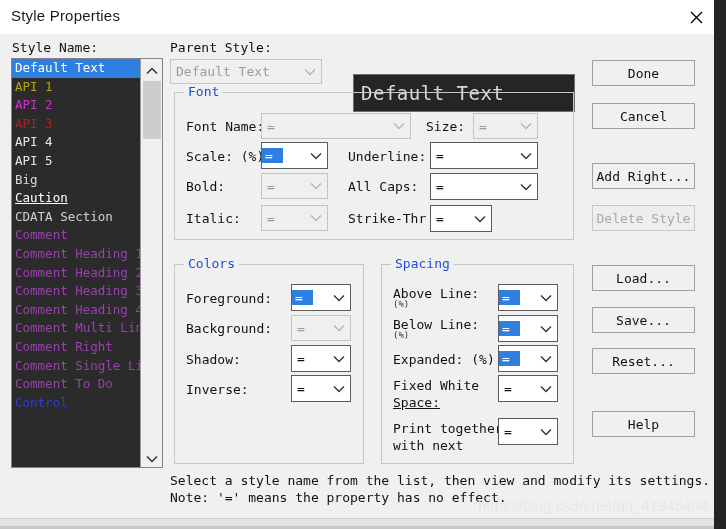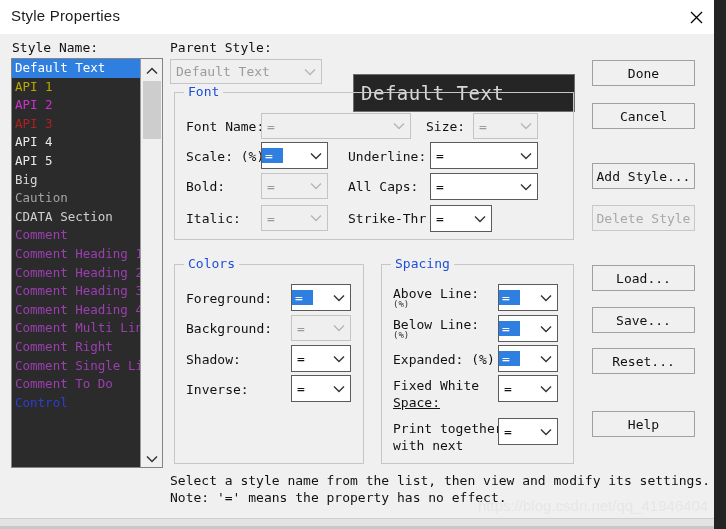--- a/index.html
+++ b/index.html
@@ -168,21 +168,21 @@
 
   <div id="style-list-box">
     <div id="style-list-inner">
         <div class="style-item sel" style="color: rgb(255, 255, 255);">Default Text</div>
         <div class="style-item" style="color: rgb(184, 168, 0);">API 1</div>
         <div class="style-item" style="color: rgb(208, 47, 208);">API 2</div>
         <div class="style-item" style="color: rgb(176, 32, 32);">API 3</div>
         <div class="style-item" style="color: rgb(232, 232, 232);">API 4</div>
         <div class="style-item" style="color: rgb(232, 232, 232);">API 5</div>
         <div class="style-item" style="color: rgb(216, 216, 216);">Big</div>
-        <div class="style-item" style="color: #a3a3a3;">Caution</div>
+        <div class="style-item" style="color: #ffffff; text-decoration: underline;">Caution</div>
         <div class="style-item" style="color: rgb(207, 207, 207);">CDATA Section</div>
         <div class="style-item" style="color: rgb(155, 63, 176);">Comment</div>
         <div class="style-item" style="color: rgb(155, 63, 176);">Comment Heading 1</div>
         <div class="style-item" style="color: rgb(155, 63, 176);">Comment Heading 2</div>
         <div class="style-item" style="color: rgb(155, 63, 176);">Comment Heading 3</div>
         <div class="style-item" style="color: rgb(155, 63, 176);">Comment Heading 4</div>
         <div class="style-item" style="color: rgb(155, 63, 176);">Comment Multi Line</div>
         <div class="style-item" style="color: rgb(155, 63, 176);">Comment Right</div>
         <div class="style-item" style="color: rgb(155, 63, 176);">Comment Single Line</div>
         <div class="style-item" style="color: rgb(155, 63, 176);">Comment To Do</div>
@@ -407,21 +407,21 @@
     <span class="cval">=</span>
     <span class="carrow">
       <svg width="12" height="8" viewBox="0 0 12 8">
           <path d="M1 1.5 L6 6.5 L11 1.5" stroke="#333" stroke-width="1.4" fill="none"></path>
         </svg>
     </span>
   </div>
 
   <div class="btn" style="top:26px;">Done</div>
   <div class="btn" style="top:69px;">Cancel</div>
-  <div class="btn" style="top:129px;">Add Style...</div>
+  <div class="btn" style="top:129px;">Add Right...</div>
   <div class="btn disabled" style="top:171px;">Delete Style</div>
   <div class="btn" style="top:231px;">Load...</div>
   <div class="btn" style="top:273px;">Save...</div>
   <div class="btn" style="top:314px;">Reset...</div>
   <div class="btn" style="top:377px;">Help</div>
 
   <div class="lbl" id="help-line1">Select a style name from the list, then view and modify its settings.</div>
   <div class="lbl" id="help-line2">Note: '=' means the property has no effect.</div>
 </div>
 

